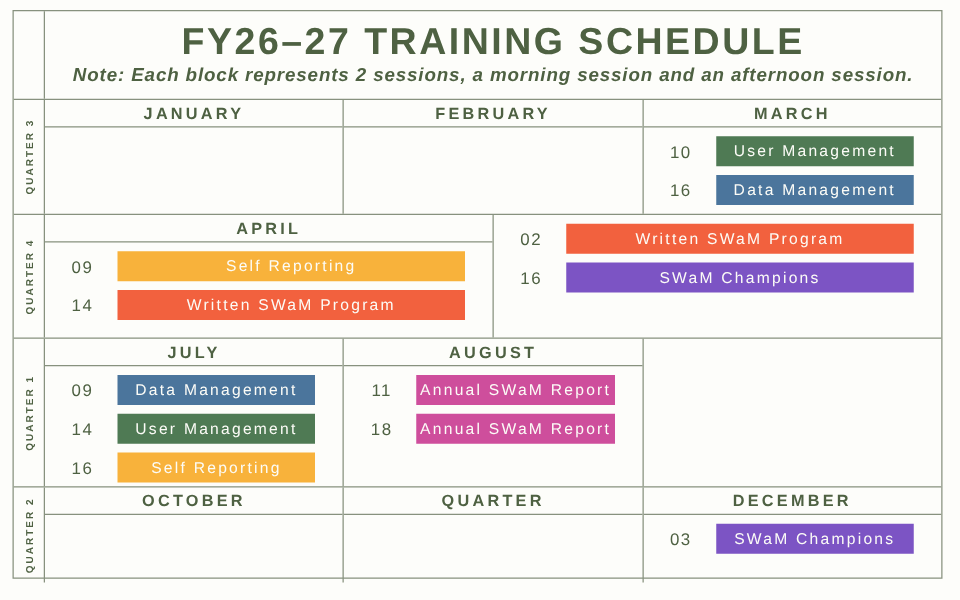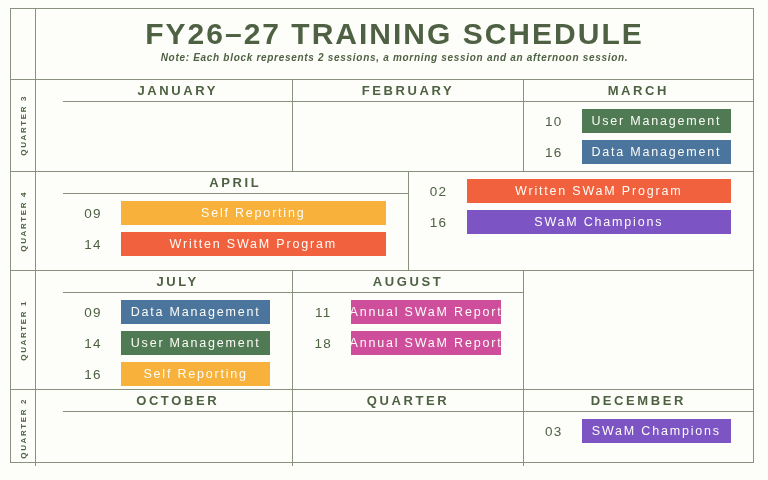--- a/index.html
+++ b/index.html
@@ -17,25 +17,25 @@
   }
   
   .title-row{height:71px;min-height:71px;display:flex;border-bottom:1.5px solid #87917E;box-sizing:border-box;}
   .qspacer{width:25px;min-width:25px;border-right:1.5px solid #87917E;box-sizing:border-box;}
   .title-cell{flex:1;text-align:center;padding-top:8px;box-sizing:border-box;}
   .main-title{
     margin:0;font-size:30px;font-weight:bold;letter-spacing:2px;
     color:#4E6142;line-height:34px;
   }
   .note{
-    margin:1px 0 0 0;font-size:10px;font-weight:bold;font-style:italic;
+    margin:1px 0 0 0;font-size:15px;font-weight:bold;font-style:italic;
     letter-spacing:.7px;color:#4E6142;
   }
   
-  .quarter-row{display:flex;border-bottom:1.5px solid #87917E;box-sizing:border-box;gap:27px;}
+  .quarter-row{display:flex;border-bottom:1.5px solid #87917E;box-sizing:border-box;}
   .qr0{height:92px;min-height:92px;}
   .qr1{height:99px;min-height:99px;}
   .qr2{height:119px;min-height:119px;}
   .qr3{height:76px;min-height:76px;border-bottom:none;}
   .qlabel{
     width:25px;min-width:25px;border-right:1.5px solid #87917E;box-sizing:border-box;
     display:flex;align-items:center;justify-content:center;
   }
   .qlabel span{
     writing-mode:vertical-rl;transform:rotate(180deg);

